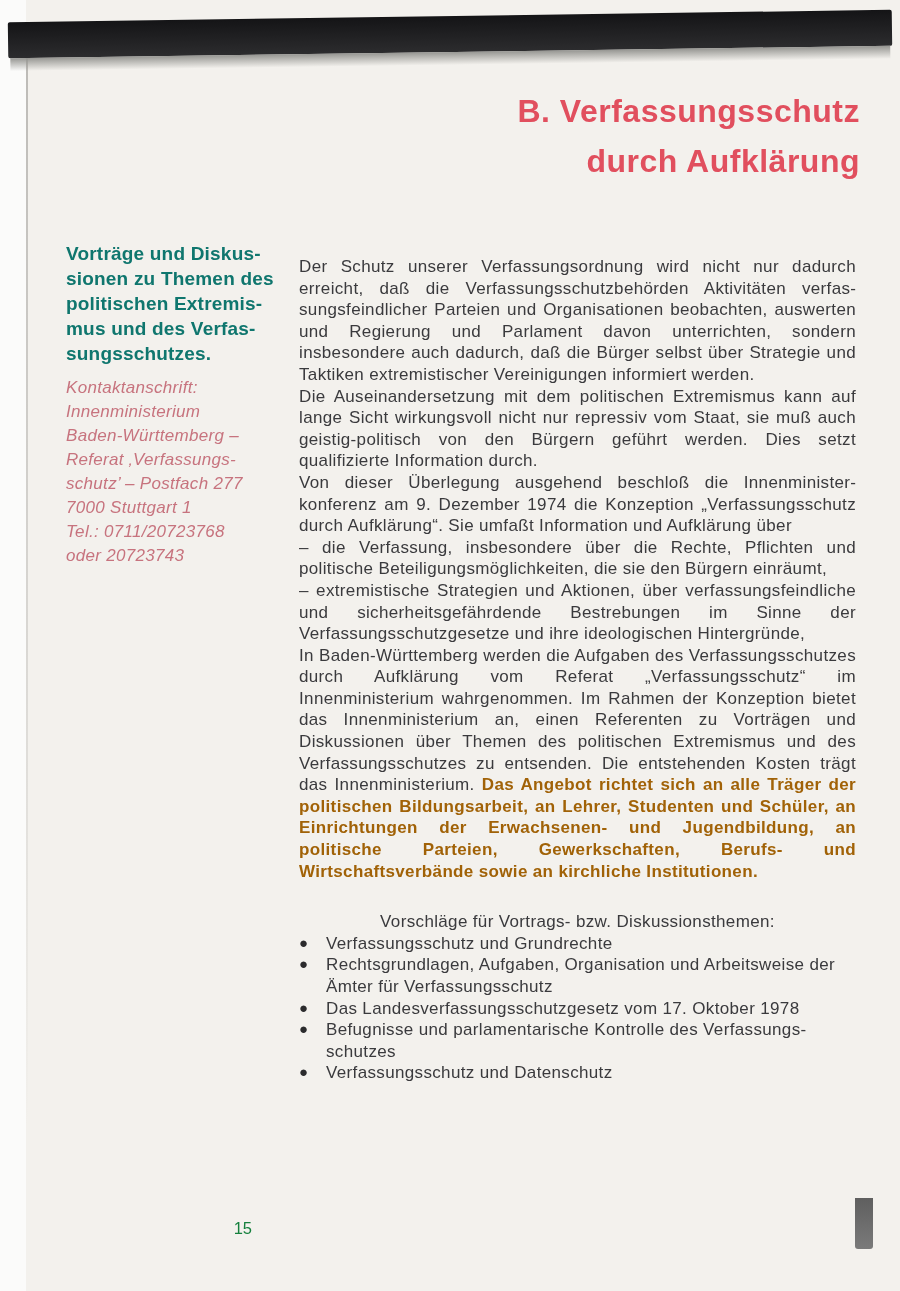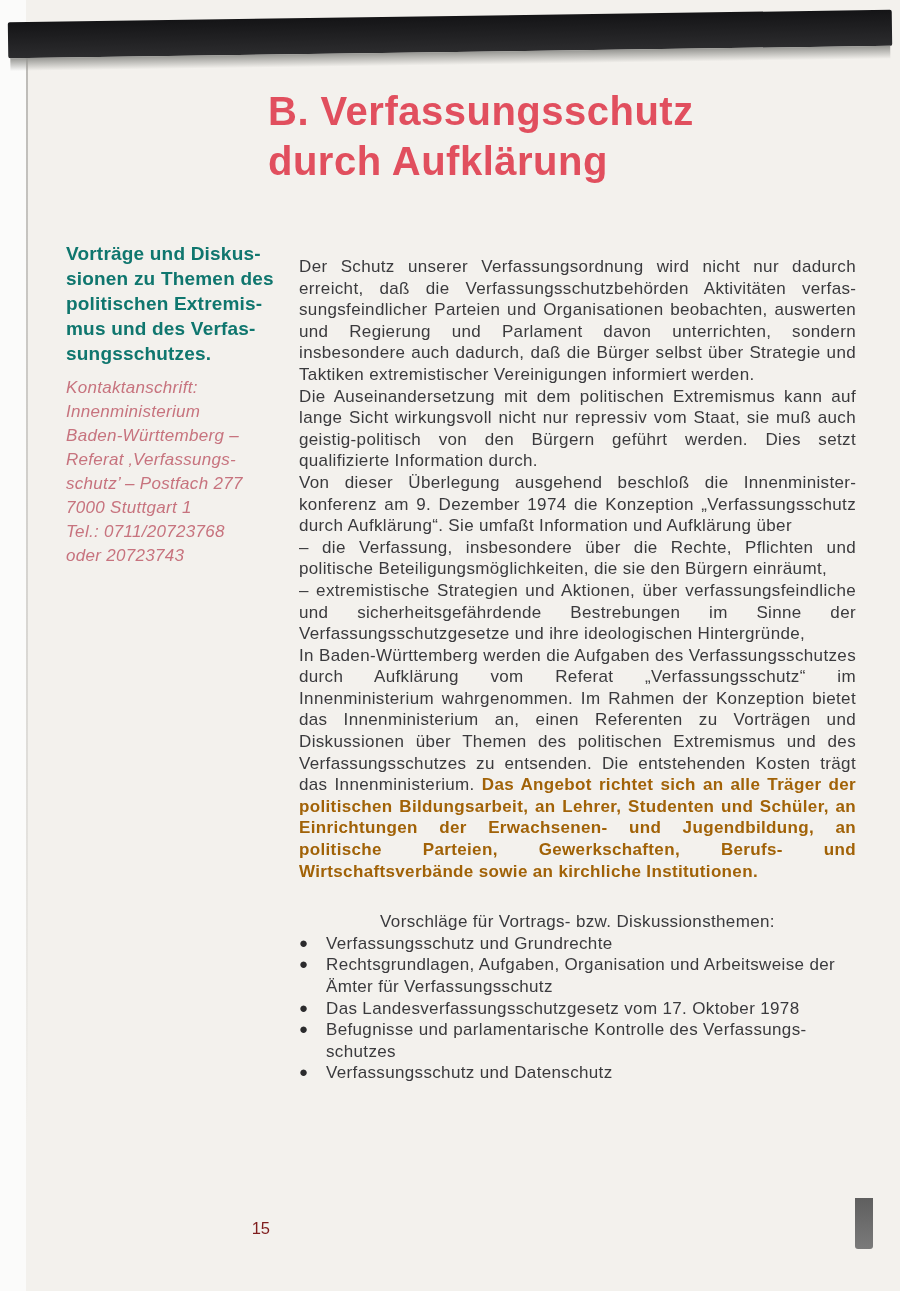--- a/index.html
+++ b/index.html
@@ -25,21 +25,21 @@
     content:""; position:absolute; left:2px; right:2px; top:100%; height:13px;
     background:linear-gradient(to bottom,#969692,rgba(150,150,146,0));
   }
   .edge-mark {
     position:absolute; left:855px; top:1198px; width:18px; height:51px;
     background:linear-gradient(to bottom,#5f5f5f,#7a7a7a);
     border-radius:0 0 3px 3px;
   }
   .title {
     position:absolute; left:268px; top:86px; width:592px; margin:0;
-    text-align:left; font-size:40px; line-height:50px; font-weight:700;
+    text-align:right; font-size:32px; line-height:50px; font-weight:700;
     letter-spacing:0.5px; color:#e14f5e;
   }
   .title span { display:block; }
   .sidebar { position:absolute; left:66px; top:241px; width:230px; }
   .sb-heading {
     font-size:19px; line-height:25px; font-weight:700;
     color:#0f766e; letter-spacing:0.2px;
   }
   .sb-heading span { display:block; }
   .sb-contact {
@@ -54,22 +54,22 @@
   }
   .main p { margin:0; }
   .main b { color:#a16207; }
   .intro { margin-top:29px !important; text-align:center; }
   .bullets { list-style:none; margin:0; padding:0; }
   .bullets li { position:relative; padding-left:27px; text-align:left; }
   .bullets .dot {
     position:absolute; left:0; top:-1px; font-size:15px; color:#2b2b2d;
   }
   .pagenum {
-    position:absolute; left:240px; top:1219px; width:30px;
-    font-size:16.5px; color:#7f1d1d; text-align:right;
+    position:absolute; left:222px; top:1219px; width:30px;
+    font-size:16.5px; color:#15803d; text-align:right;
   }
 </style>
 </head>
 <body>
 
 <div class="screen">
 
   <div class="left-margin"></div>
   <div class="edge-line"></div>
   <div class="top-band"></div>

